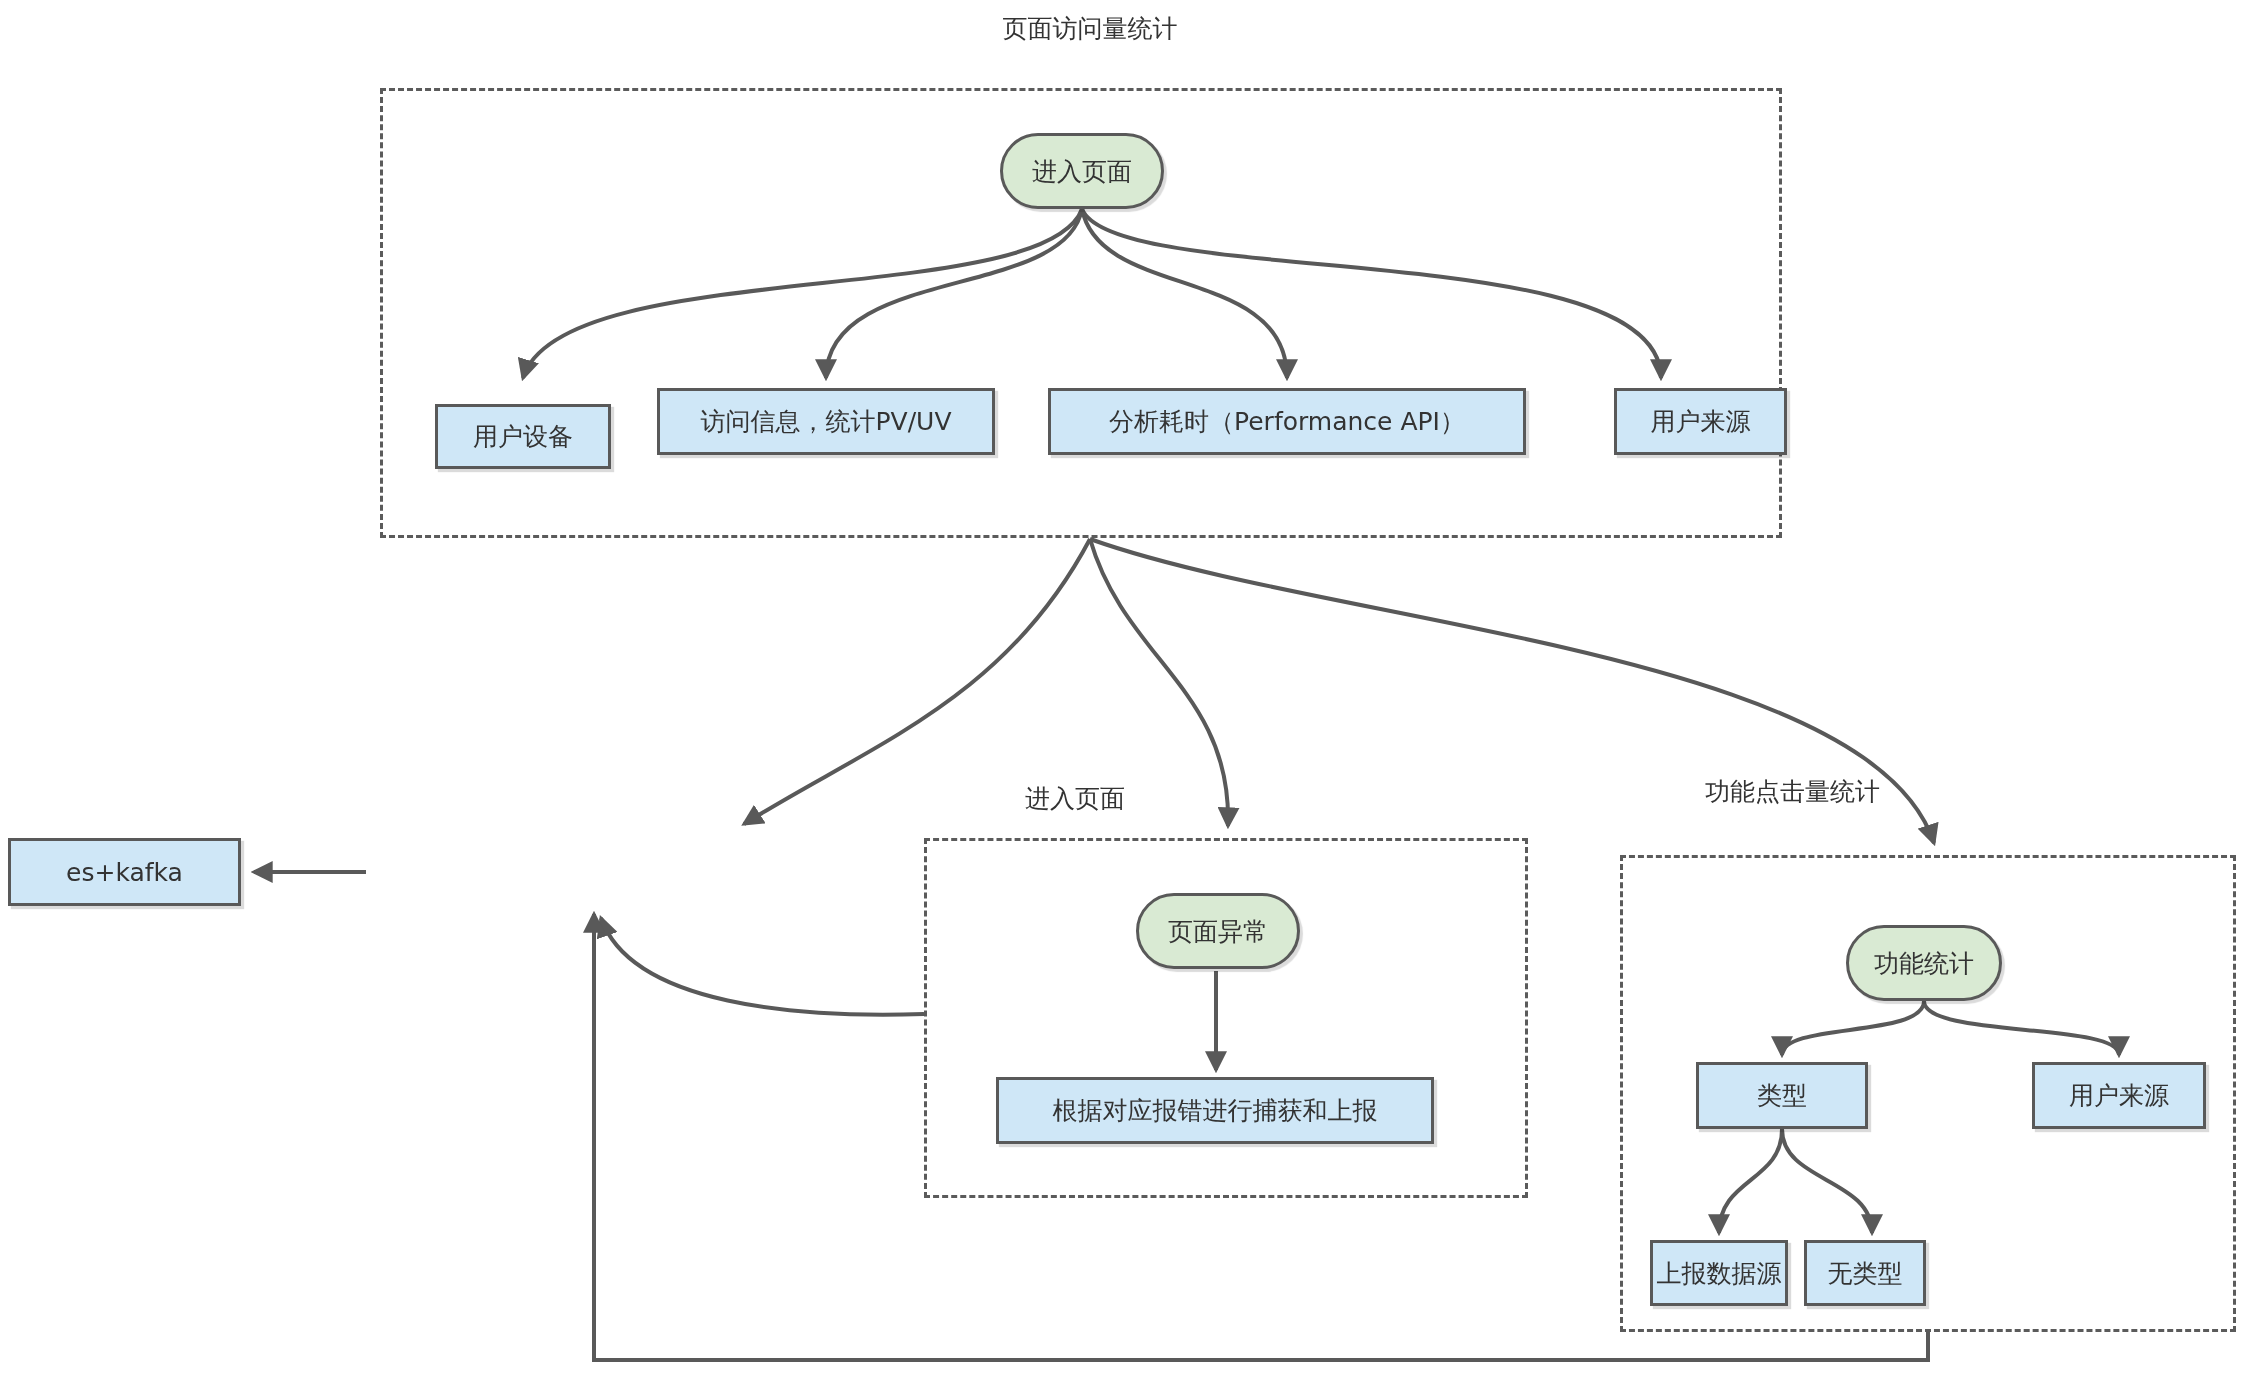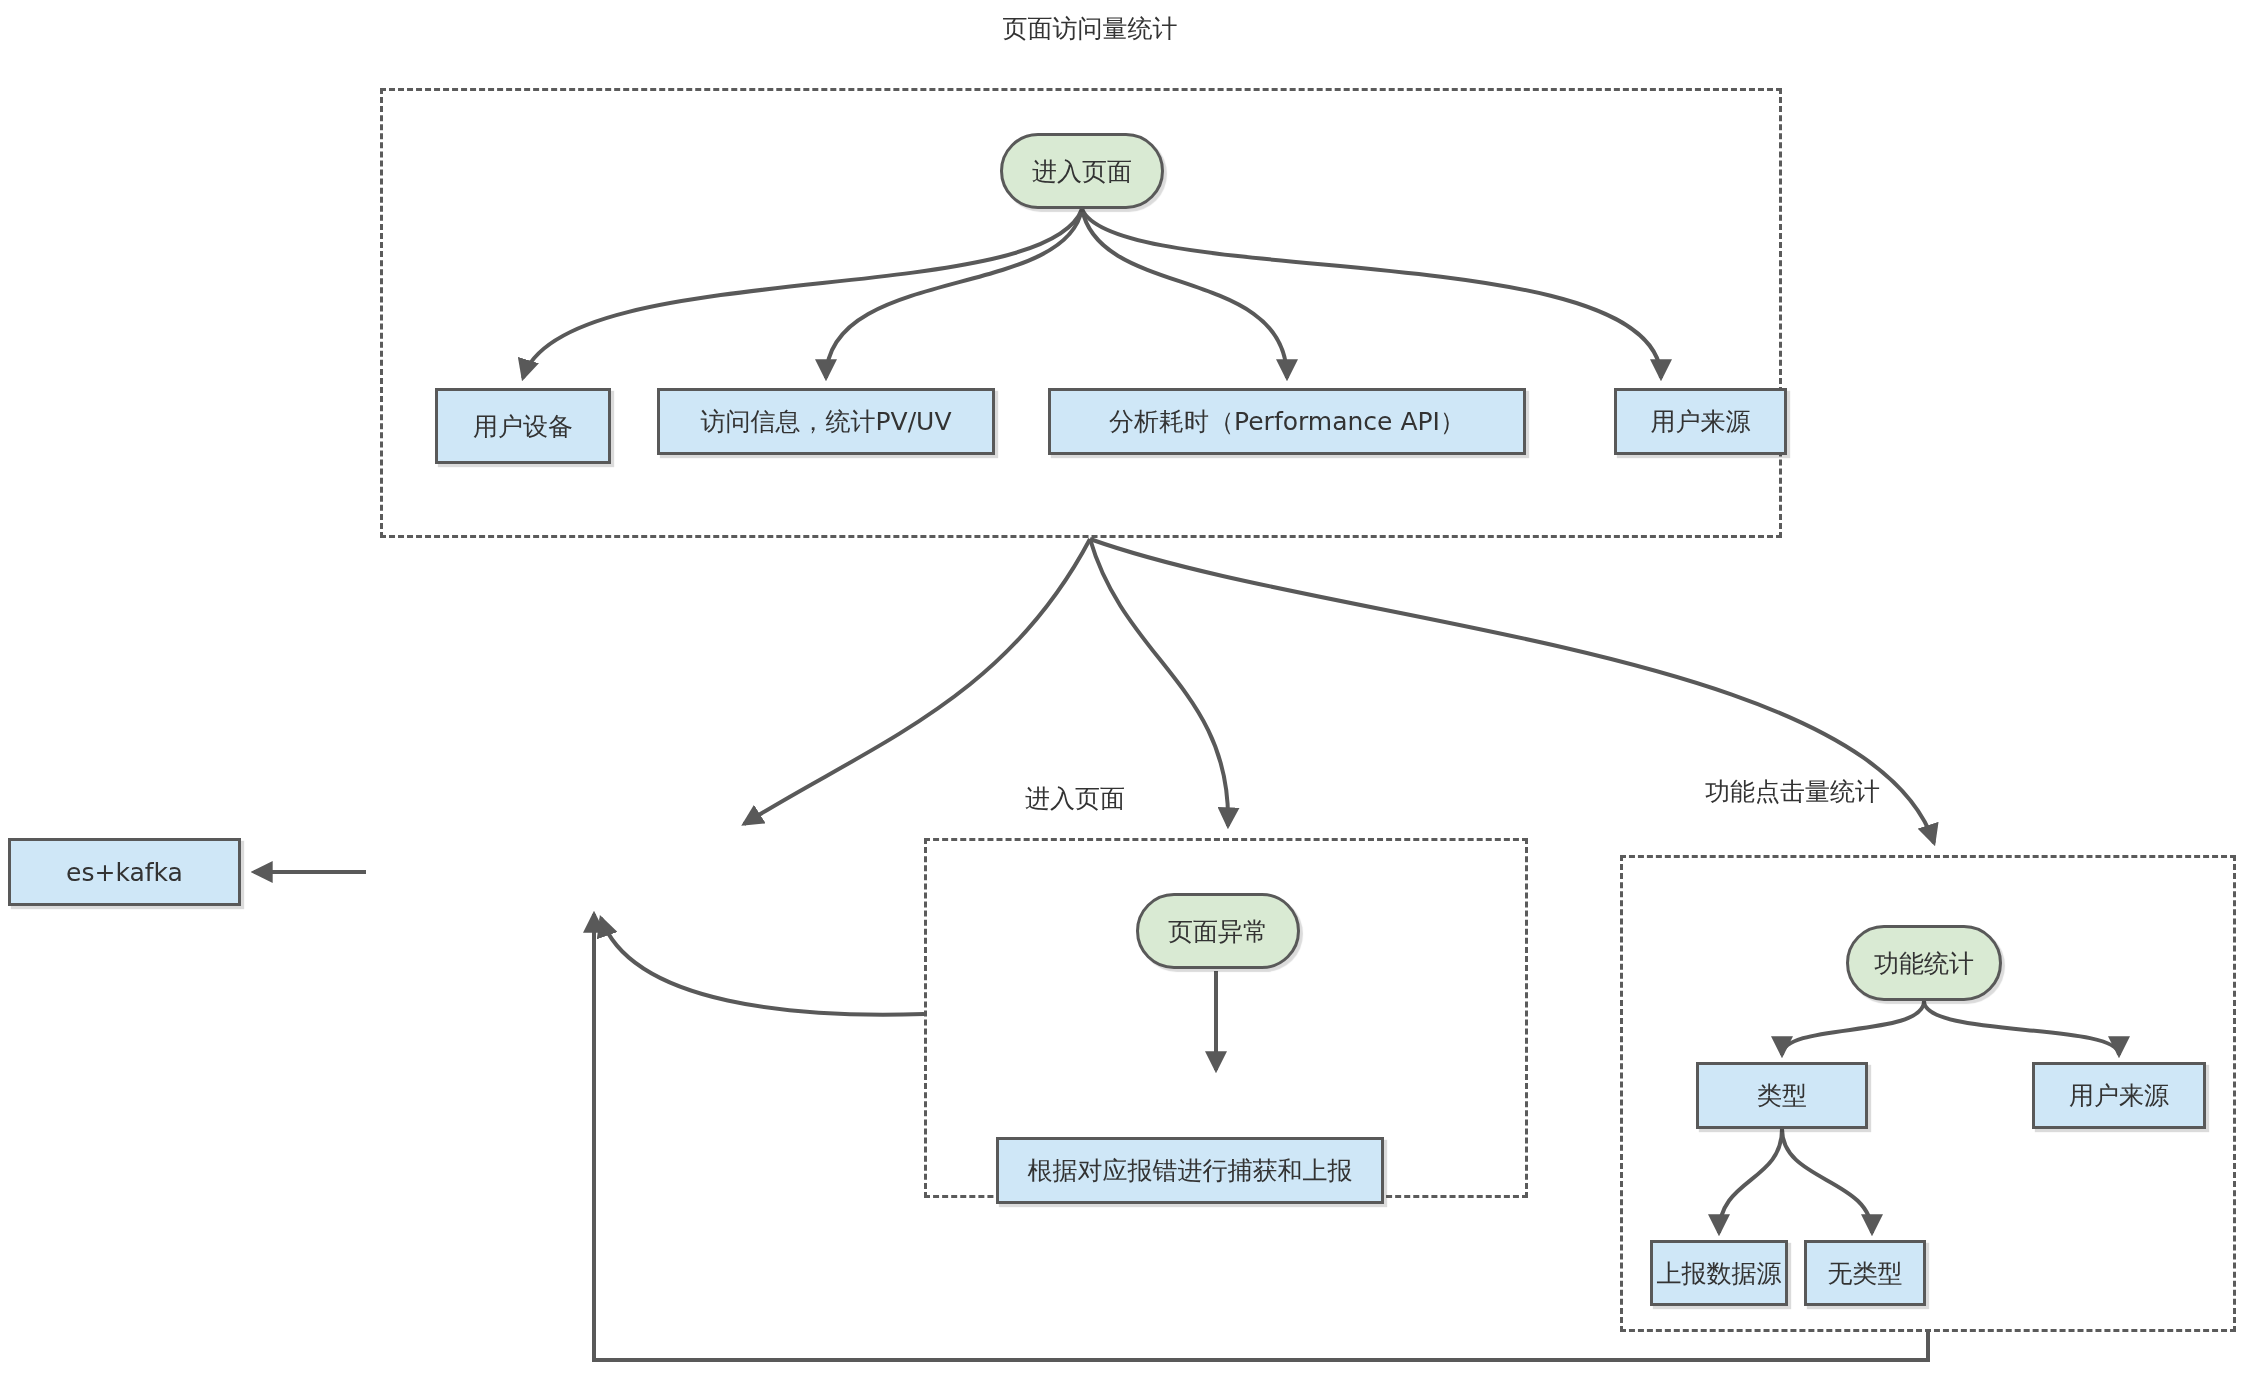--- a/index.html
+++ b/index.html
@@ -21,30 +21,30 @@
   .dashed-container{
     position:absolute;z-index:0;border:3px dashed var(--dash);box-sizing:border-box;background:transparent;
   }
   .section-label,.diagram-title{
     position:absolute;z-index:2;font-size:25px;color:var(--text);text-align:center;white-space:nowrap;
   }
   
   #title-page-visits{left:940px;top:12px;width:300px;}
   #container-page-visits{left:380px;top:88px;width:1402px;height:450px;}
   #node-enter-page{left:1000px;top:133px;width:164px;height:76px;}
-  #node-user-device{left:435px;top:388px;width:176px;height:76px;}
+  #node-user-device{left:435px;top:404px;width:176px;height:65px;}
   #node-visit-info{left:657px;top:388px;width:338px;height:67px;}
   #node-perf{left:1048px;top:388px;width:478px;height:67px;}
   #node-user-source{left:1575px;top:388px;width:173px;height:67px;margin-left:39px;}
   #node-es-kafka{left:8px;top:838px;width:233px;height:68px;}
   #node-server{left:368px;top:838px;width:468px;height:68px;}
   #label-exception{left:1010px;top:782px;width:130px;}
   #container-exception{left:924px;top:838px;width:604px;height:360px;}
   #node-page-exception{left:1136px;top:893px;width:164px;height:76px;}
-  #node-error-capture{left:996px;top:1137px;width:388px;height:67px;}
+  #node-error-capture{left:996px;top:1077px;width:438px;height:67px;}
   #label-feature{left:1685px;top:775px;width:215px;}
   #container-feature{left:1620px;top:855px;width:616px;height:477px;}
   #node-feature-stats{left:1846px;top:925px;width:156px;height:76px;}
   #node-type{left:1696px;top:1062px;width:172px;height:67px;}
   #node-report-source{left:2032px;top:1062px;width:174px;height:67px;}
   #node-business-type{left:1650px;top:1240px;width:138px;height:66px;}
   #node-no-type{left:1804px;top:1240px;width:122px;height:66px;}
 </style>
 </head>
 <body>

